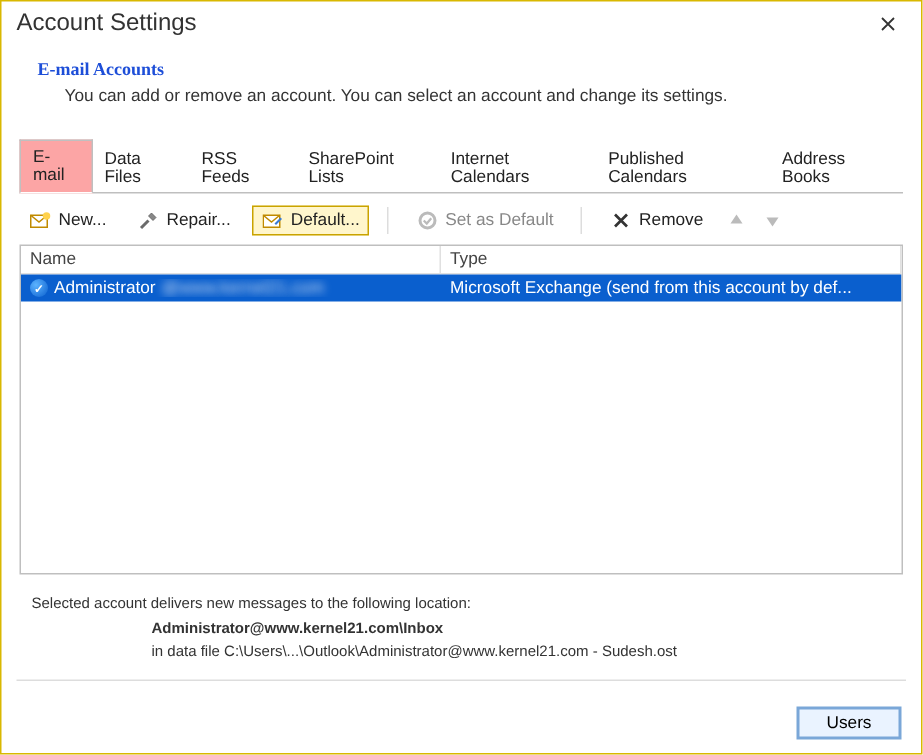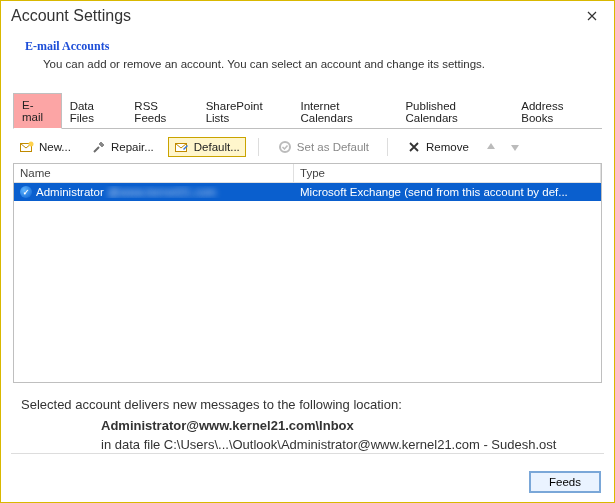--- a/index.html
+++ b/index.html
@@ -131,21 +131,21 @@
   }
   .blurhide {
     color: transparent;
     text-shadow: 0 0 6px rgba(255,255,255,0.9);
     user-select:none;
   }
 
   
   .info {
     margin: 14px 20px 0 20px;
-    font-size: 13px;
+    font-size: 10px;
     color: #333;
   }
   .info .bold { font-weight: bold; margin-top: 6px; margin-left: 80px; }
   .info .path { margin-top: 4px; margin-left: 80px; }
 
   .hr {
     position: absolute;
     left: 10px; right: 10px;
     bottom: 48px;
     border-top: 1px solid #ddd;
@@ -275,14 +275,14 @@
 
 <div class="info">
   <div>Selected account delivers new messages to the following location:</div>
   <div class="bold">Administrator@www.kernel21.com\Inbox</div>
   <div class="path">in data file C:\Users\...\Outlook\Administrator@www.kernel21.com - Sudesh.ost</div>
 </div>
 
 <div class="hr"></div>
 
 <div class="bottombar">
-  <button class="btn focus">Feeds</button>
+  <button class="btn focus">Users</button>
 </div>
 
 </body></html>

